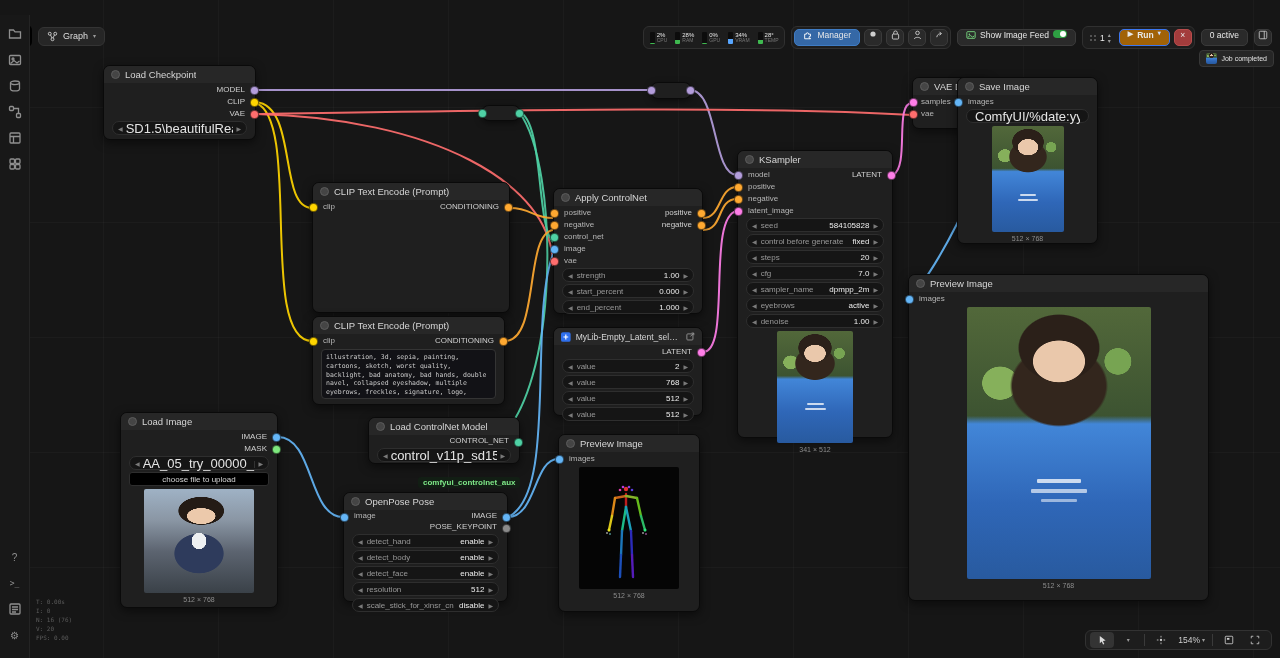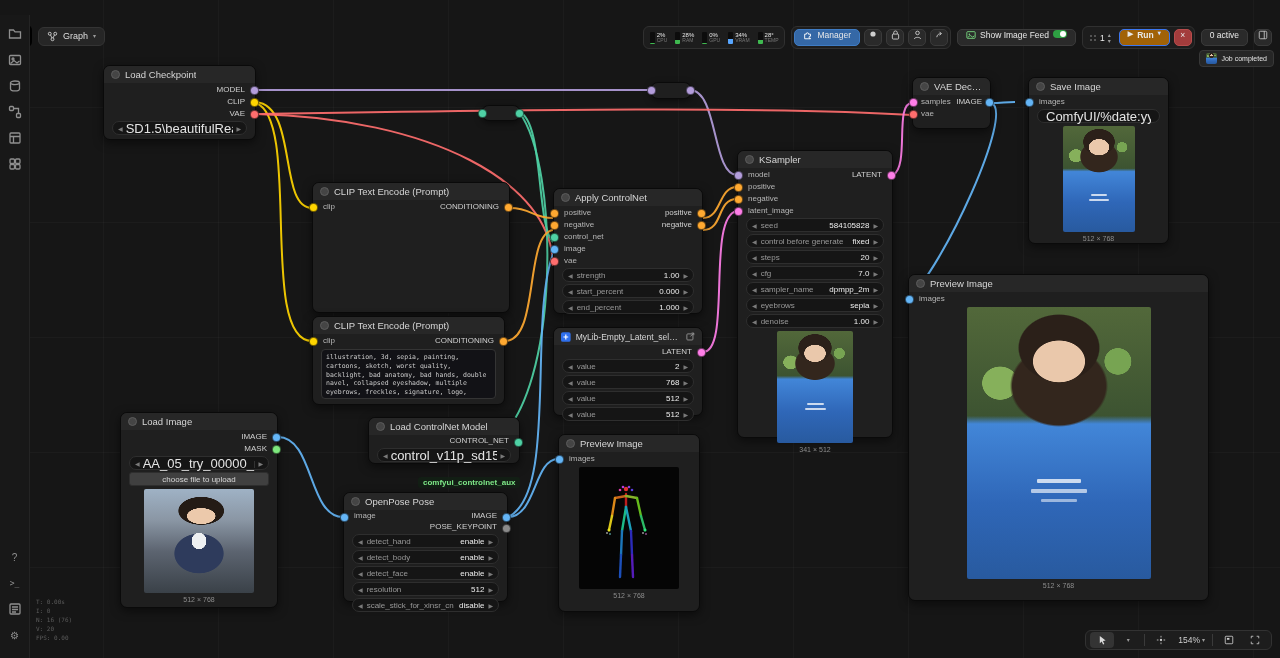--- a/index.html
+++ b/index.html
@@ -43,21 +43,21 @@
   .pdot.in{left:-4px}.pdot.out{right:-4px}
   .d-model{background:#b39ddb}.d-clip{background:#ffd500}.d-vae{background:#ff6e6e}
   .d-cond{background:#ffa931}.d-latent{background:#ff7ee8}.d-image{background:#64b5f6}
   .d-mask{background:#7ee87e}.d-cn{background:#4fd1a5}.d-pose{background:#8b8b8b}
 
   .widget{display:flex;align-items:center;height:12px;background:#151515;border:1px solid #2e2e2e;border-radius:7px;margin:2px 8px;padding:0 5px;font-size:8px;color:#bbb;}
   .warr{color:#7a7a7a;font-size:6px;flex:none;}
   .wlabel{color:#989898;flex:1;margin:0 4px;white-space:nowrap;overflow:hidden;}
   .wvalue{color:#ececec;margin-right:4px;white-space:nowrap;}
   .wcenter{flex:1;text-align:center;color:#e4e4e4;margin:0 3px;white-space:nowrap;overflow:hidden;font-size:13px;}
-  .wbtn{display:flex;align-items:center;justify-content:center;height:12px;background:#404040;border:1px solid #2e2e2e;border-radius:3px;margin:2px 8px;font-size:8px;color:#d8d8d8;}
+  .wbtn{display:flex;align-items:center;justify-content:center;height:12px;background:#000000;border:1px solid #2e2e2e;border-radius:3px;margin:2px 8px;font-size:8px;color:#d8d8d8;}
 
   .ta{background:#121216;border:1px solid #343434;border-radius:4px;margin:3px 8px;padding:3px 4px;
       font-family:"DejaVu Sans Mono",monospace;font-size:6.5px;line-height:1.35;color:#c9c9c9;overflow:hidden;}
   .caption{text-align:center;font-size:7px;color:#8c8c8c;}
   .photo{display:block;margin:3px auto;border-radius:2px;position:relative;overflow:hidden;}
 
   .photo-garden{background-color:#3a5130;background-image:
     radial-gradient(24% 13% at 50% 20%,#eac8ab 0 58%,transparent 60%),
     radial-gradient(36% 20% at 50% 15%,#2b2019 0 60%,transparent 62%),
     radial-gradient(46% 26% at 50% 29%,#33261d 0 55%,transparent 58%),
@@ -345,21 +345,21 @@
         </div>
       <div class="widget">
         <span class="warr">◀</span>
         <span class="wlabel">sampler_name</span>
         <span class="wvalue">dpmpp_2m</span>
         <span class="warr">▶</span>
         </div>
       <div class="widget">
         <span class="warr">◀</span>
         <span class="wlabel">eyebrows</span>
-        <span class="wvalue">sepia</span>
+        <span class="wvalue">active</span>
         <span class="warr">▶</span>
         </div>
       <div class="widget">
         <span class="warr">◀</span>
         <span class="wlabel">denoise</span>
         <span class="wvalue">1.00</span>
         <span class="warr">▶</span>
         </div>
       <div class="photo photo-garden" style="width:76px;height:112px;">
         <span class="print" style="left:30px;top:72px;width:17px;height:2px;"></span>
@@ -511,21 +511,21 @@
         <span class="pdot in d-latent"></span>
         <span class="out">IMAGE</span>
         <span class="pdot out d-image"></span>
         </div>
       <div class="srow" style="padding:0 8px;">
           <span>vae</span>
         <span class="pdot in d-vae"></span>
         </div>
     </div>
 
-    <div class="node" style="left:1028px;top:77px;width:141px;height:167px;">
+    <div class="node" style="left:957px;top:77px;width:141px;height:167px;">
       <div class="nhead">
           <span class="cdot"></span>
         <span class="ntitle">Save Image</span>
         </div>
       <div class="srow">
           <span>images</span>
         <span class="pdot in d-image"></span>
         </div>
       <div class="widget">
         <span class="wcenter">ComfyUI/%date:yyyy%-%dat...</span>

